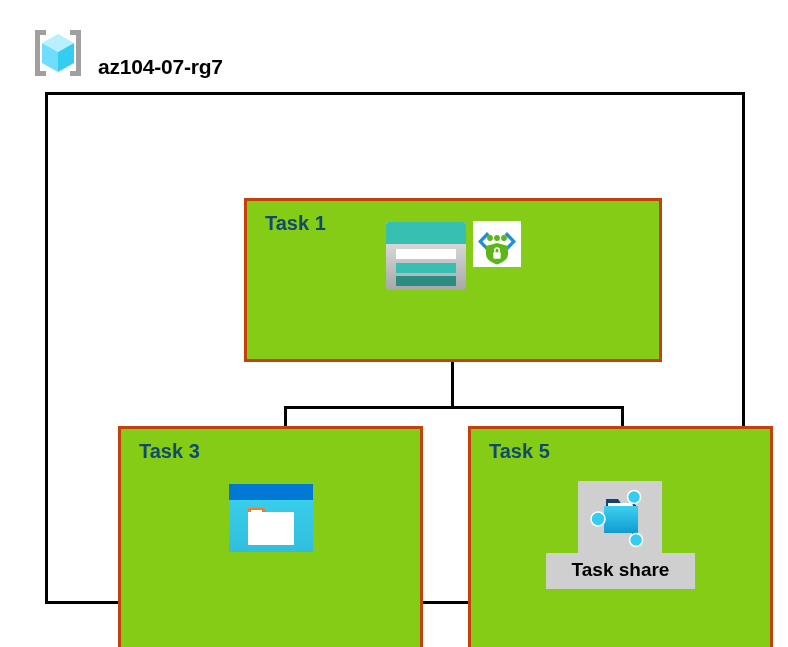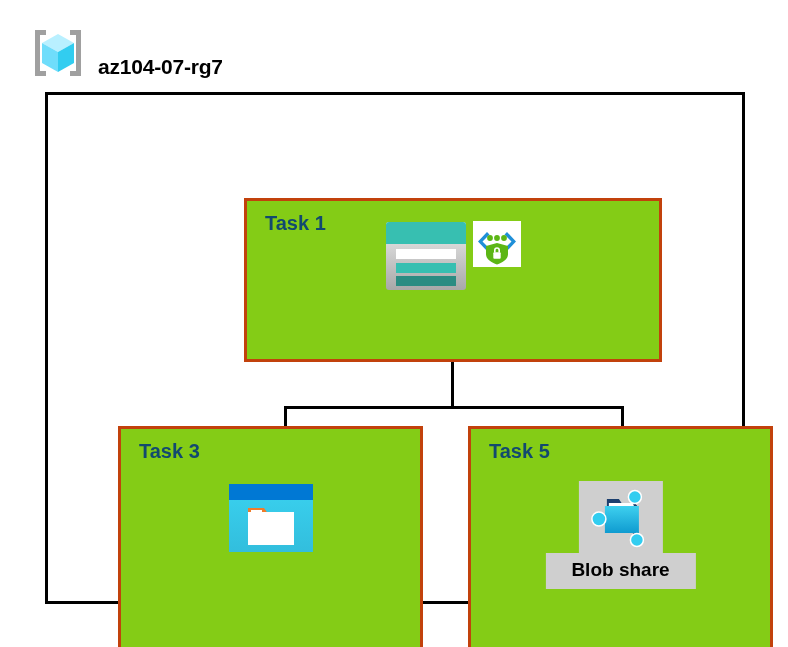--- a/index.html
+++ b/index.html
@@ -258,17 +258,17 @@
             <path d="M20 18 L44 18 L46 24 L20 24 Z" fill="#ffffff"></path>
 
             <path d="M16 21 L50 21 L50 48 L16 48 Z" fill="url(#gFolder)"></path>
 
             <circle cx="10" cy="34" r="7" fill="#32cdf0" stroke="#ffffff" stroke-width="1.5"></circle>
             <circle cx="46" cy="12" r="6.5" fill="#32cdf0" stroke="#ffffff" stroke-width="1.5"></circle>
             <circle cx="48" cy="55" r="6.5" fill="#32cdf0" stroke="#ffffff" stroke-width="1.5"></circle>
           </svg>
         </span>
       </div>
-      <div class="node-caption">Blob share</div>
+      <div class="node-caption">Task share</div>
     </div>
   </div>
 
 </div>
 
 </body></html>

